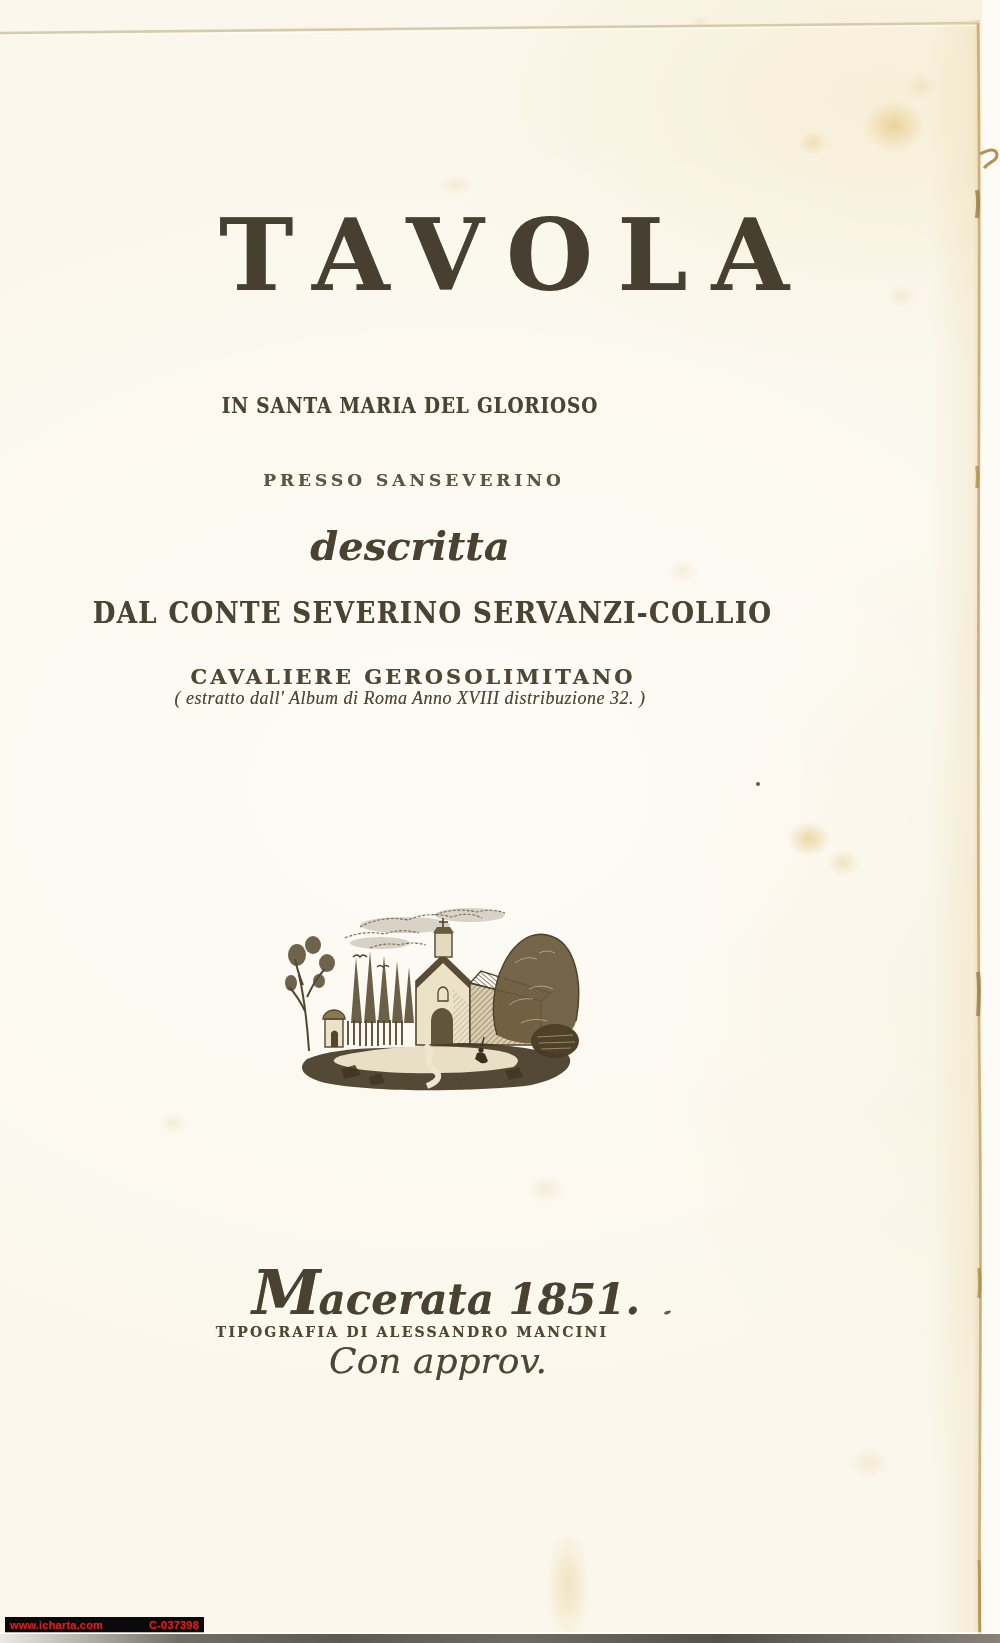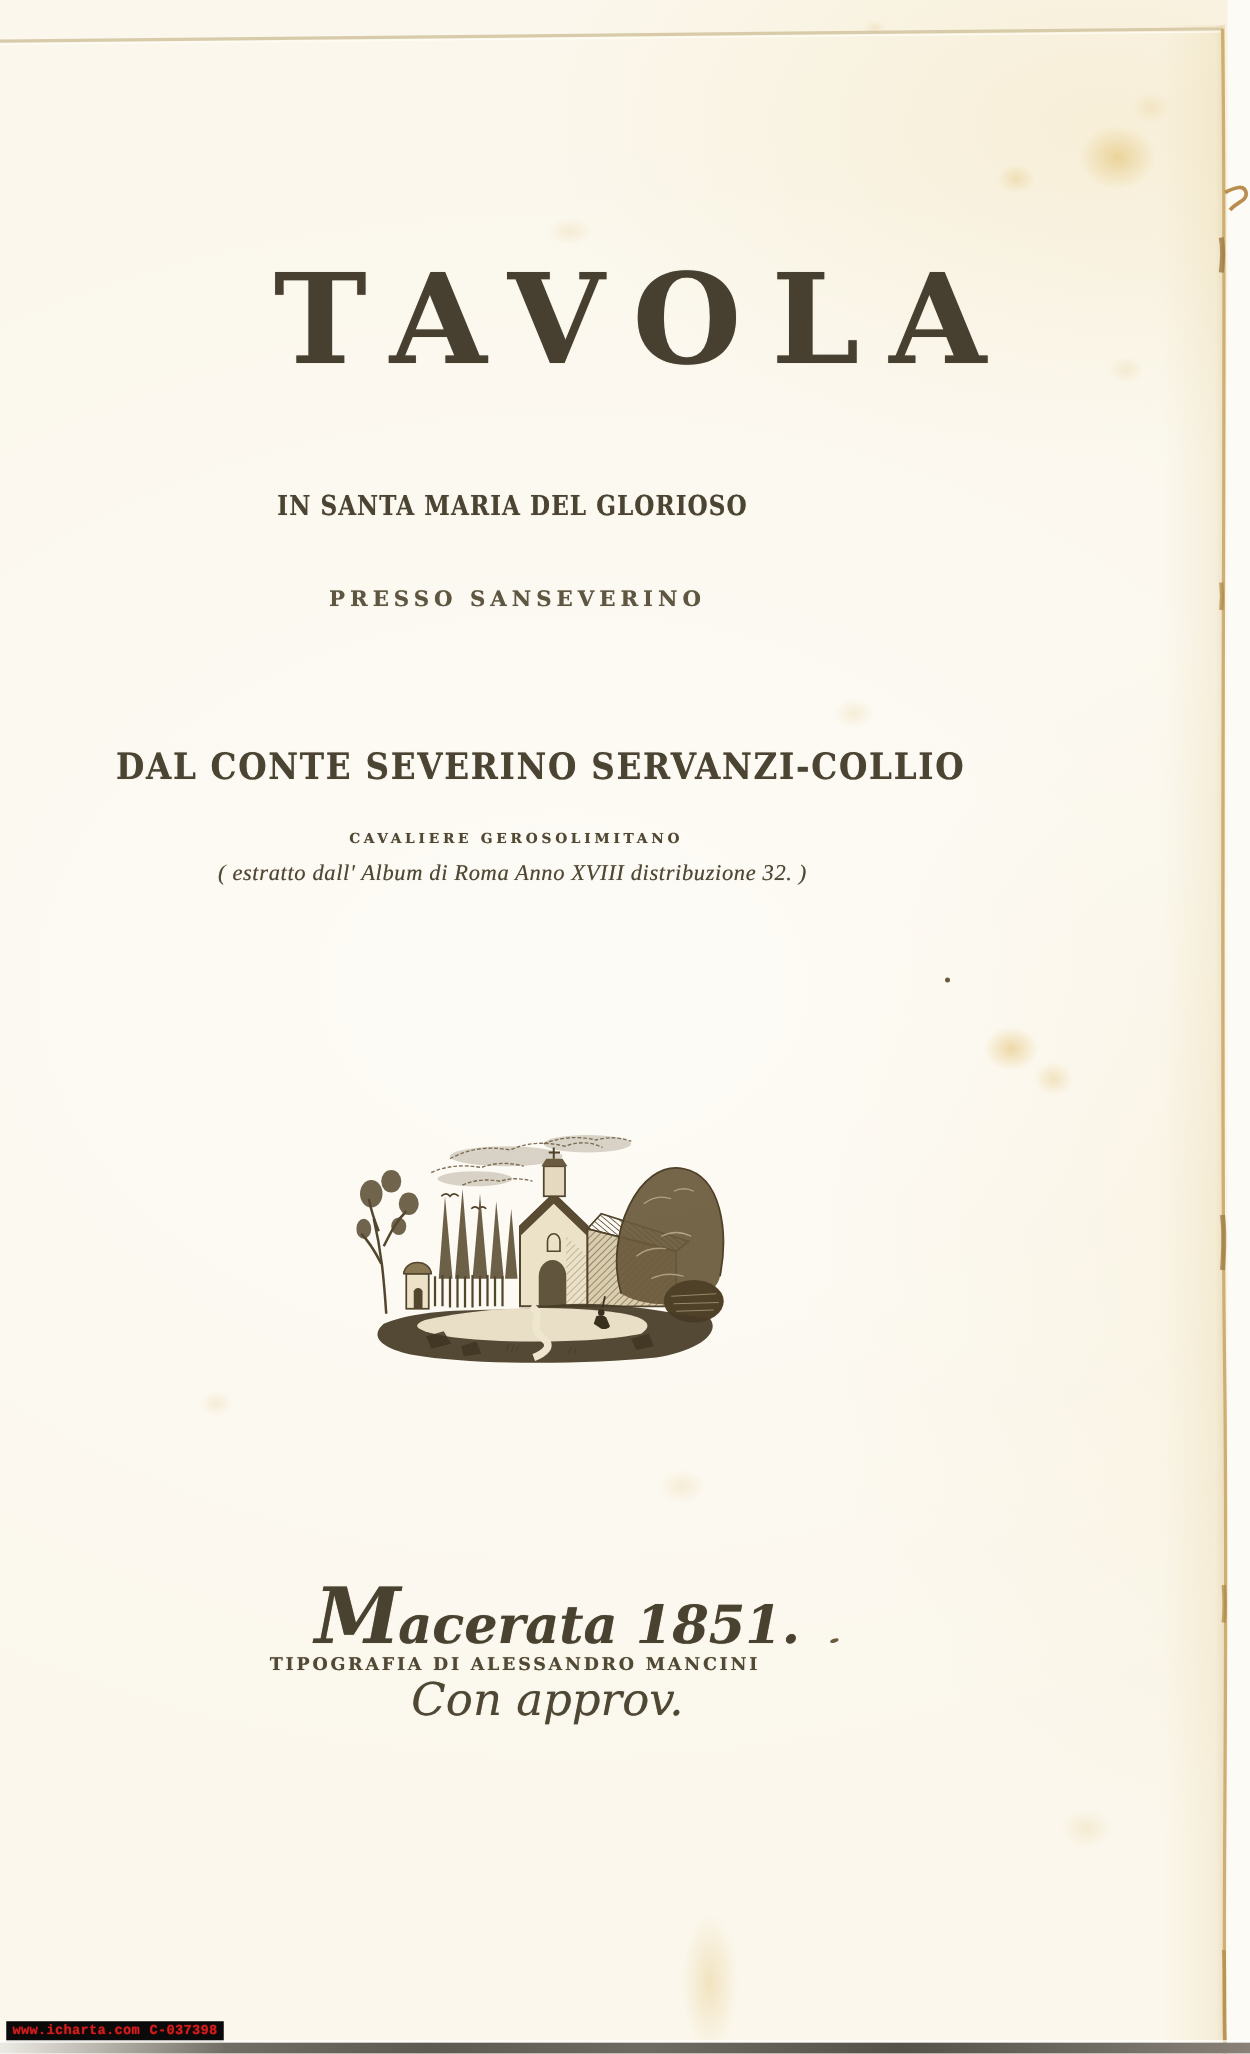--- a/index.html
+++ b/index.html
@@ -21,21 +21,21 @@
     white-space:nowrap;
   }
   .main-title{top:196px;left:92px;font-size:100px;font-weight:bold;letter-spacing:24px;padding-left:24px;color:#474031;}
   .dedication{top:314px;font-size:44px;font-weight:bold;letter-spacing:5px;padding-left:5px;color:#4a432f;}
   .location{top:392px;font-size:22px;font-weight:bold;letter-spacing:1px;}
   .location .squeeze{display:inline-block;transform:scaleX(0.84);transform-origin:center;}
   .near-town{top:470px;font-size:17px;font-weight:bold;letter-spacing:4px;padding-left:4px;color:#5e5640;}
   .described{top:522px;font-size:40px;font-style:italic;font-weight:bold;letter-spacing:0px;color:#4a4230;}
   .author{top:596px;font-size:29px;font-weight:bold;letter-spacing:1.5px;text-align:right;}
   .author .squeeze{display:inline-block;transform:scaleX(0.9);transform-origin:center;}
-  .author-title{top:664px;font-size:11px;font-weight:bold;letter-spacing:3px;padding-left:3px;color:#504833;}
+  .author-title{top:664px;font-size:21px;font-weight:bold;letter-spacing:3px;padding-left:3px;color:#504833;}
   .source-note{top:688px;font-size:18px;font-style:italic;font-family:"Liberation Serif","DejaVu Serif",serif;letter-spacing:0.5px;color:#4e4734;}
   .city-year{top:1256px;left:46px;font-size:42px;font-style:italic;font-weight:bold;color:#4a4230;}
   .city-year::first-letter{font-size:62px;letter-spacing:-2px;}
   .printer{top:1324px;font-size:14px;font-weight:bold;letter-spacing:2.2px;padding-left:2px;color:#514934;}
   .approval{top:1340px;left:38px;font-size:36px;font-style:italic;color:#4e4734;}
   
   .vignette{position:absolute;left:285px;top:893px;width:300px;height:200px;}
   
   .stain{position:absolute;border-radius:50%;pointer-events:none;}
   .fleck{position:absolute;background:#6b5c3d;border-radius:50%;pointer-events:none;}
@@ -44,24 +44,24 @@
   .y3{background:radial-gradient(ellipse at center, rgba(215,180,95,0.18), rgba(215,180,95,0) 70%);}
   
   .edge-shade{position:absolute;top:20px;left:930px;width:50px;height:1623px;
     background:linear-gradient(to right, rgba(226,205,150,0) 0%, rgba(226,205,150,0.22) 85%, rgba(200,170,105,0.3) 100%);}
   
   .bottom-band{position:absolute;left:0;top:1634px;width:1000px;height:9px;
     background:linear-gradient(to right,#eceae4 0%,#b8b5ad 8%,#716e66 18%,#5d5a52 34%,#6e6b63 52%,#55524a 72%,#6f6c64 88%,#8a8178 100%);}
   .bottom-band::before{content:"";position:absolute;left:0;top:-2px;width:1000px;height:2px;background:rgba(255,255,255,0.7);}
   
   .banner{
-    position:absolute;left:5px;top:1617px;width:174px;height:16px;
+    position:absolute;left:5px;top:1617px;width:199px;height:16px;
     background:#0a0a0a;display:flex;align-items:center;justify-content:space-between;
     padding:0 5px;box-sizing:border-box;
-    font-family:Liberation Mono, monospace;font-size:11px;font-weight:bold;letter-spacing:0.2px;
+    font-family:Liberation Sans, sans-serif;font-size:11px;font-weight:bold;letter-spacing:0.2px;
   }
   .banner span{color:#d41c1c;text-shadow:0 0 1px rgba(212,28,28,0.8);}
 </style>
 </head>
 <body>
 
 <div class="scan">
 
   <div class="outside-right"></div>
   <div class="edge-shade"></div>
@@ -90,20 +90,21 @@
   <div class="stain y3" style="left:159px;top:1112px;width:28px;height:22px;"></div>
   <div class="stain y3" style="left:527px;top:1175px;width:38px;height:28px;"></div>
   <div class="stain y3" style="left:848px;top:1447px;width:42px;height:32px;"></div>
   <div class="stain y2" style="left:545px;top:1530px;width:46px;height:113px;border-radius:40%;"></div>
   <div class="fleck" style="left:756px;top:782px;width:4px;height:4px;"></div>
   <div class="fleck" style="left:664px;top:1311px;width:7px;height:3px;transform:rotate(-20deg);"></div>
 
   <div class="line main-title">TAVOLA</div>
   <div class="line location"><span class="squeeze">IN SANTA MARIA DEL GLORIOSO</span></div>
   <div class="line near-town">PRESSO SANSEVERINO</div>
+  <div class="line described">descritta</div>
   <div class="line author"><span class="squeeze">DAL CONTE SEVERINO SERVANZI-COLLIO</span></div>
   <div class="line author-title">CAVALIERE GEROSOLIMITANO</div>
   <div class="line source-note">( estratto dall' Album di Roma Anno XVIII distribuzione 32. )</div>
 
   <svg class="vignette" viewBox="0 0 300 200">
     <defs>
       <pattern id="hatch" width="4" height="4" patternTransform="rotate(45)" patternUnits="userSpaceOnUse">
         <line x1="0" y1="0" x2="0" y2="4" stroke="#5a4c33" stroke-width="1.1"></line>
       </pattern>
       <pattern id="hatch2" width="3.4" height="3.4" patternTransform="rotate(-50)" patternUnits="userSpaceOnUse">

